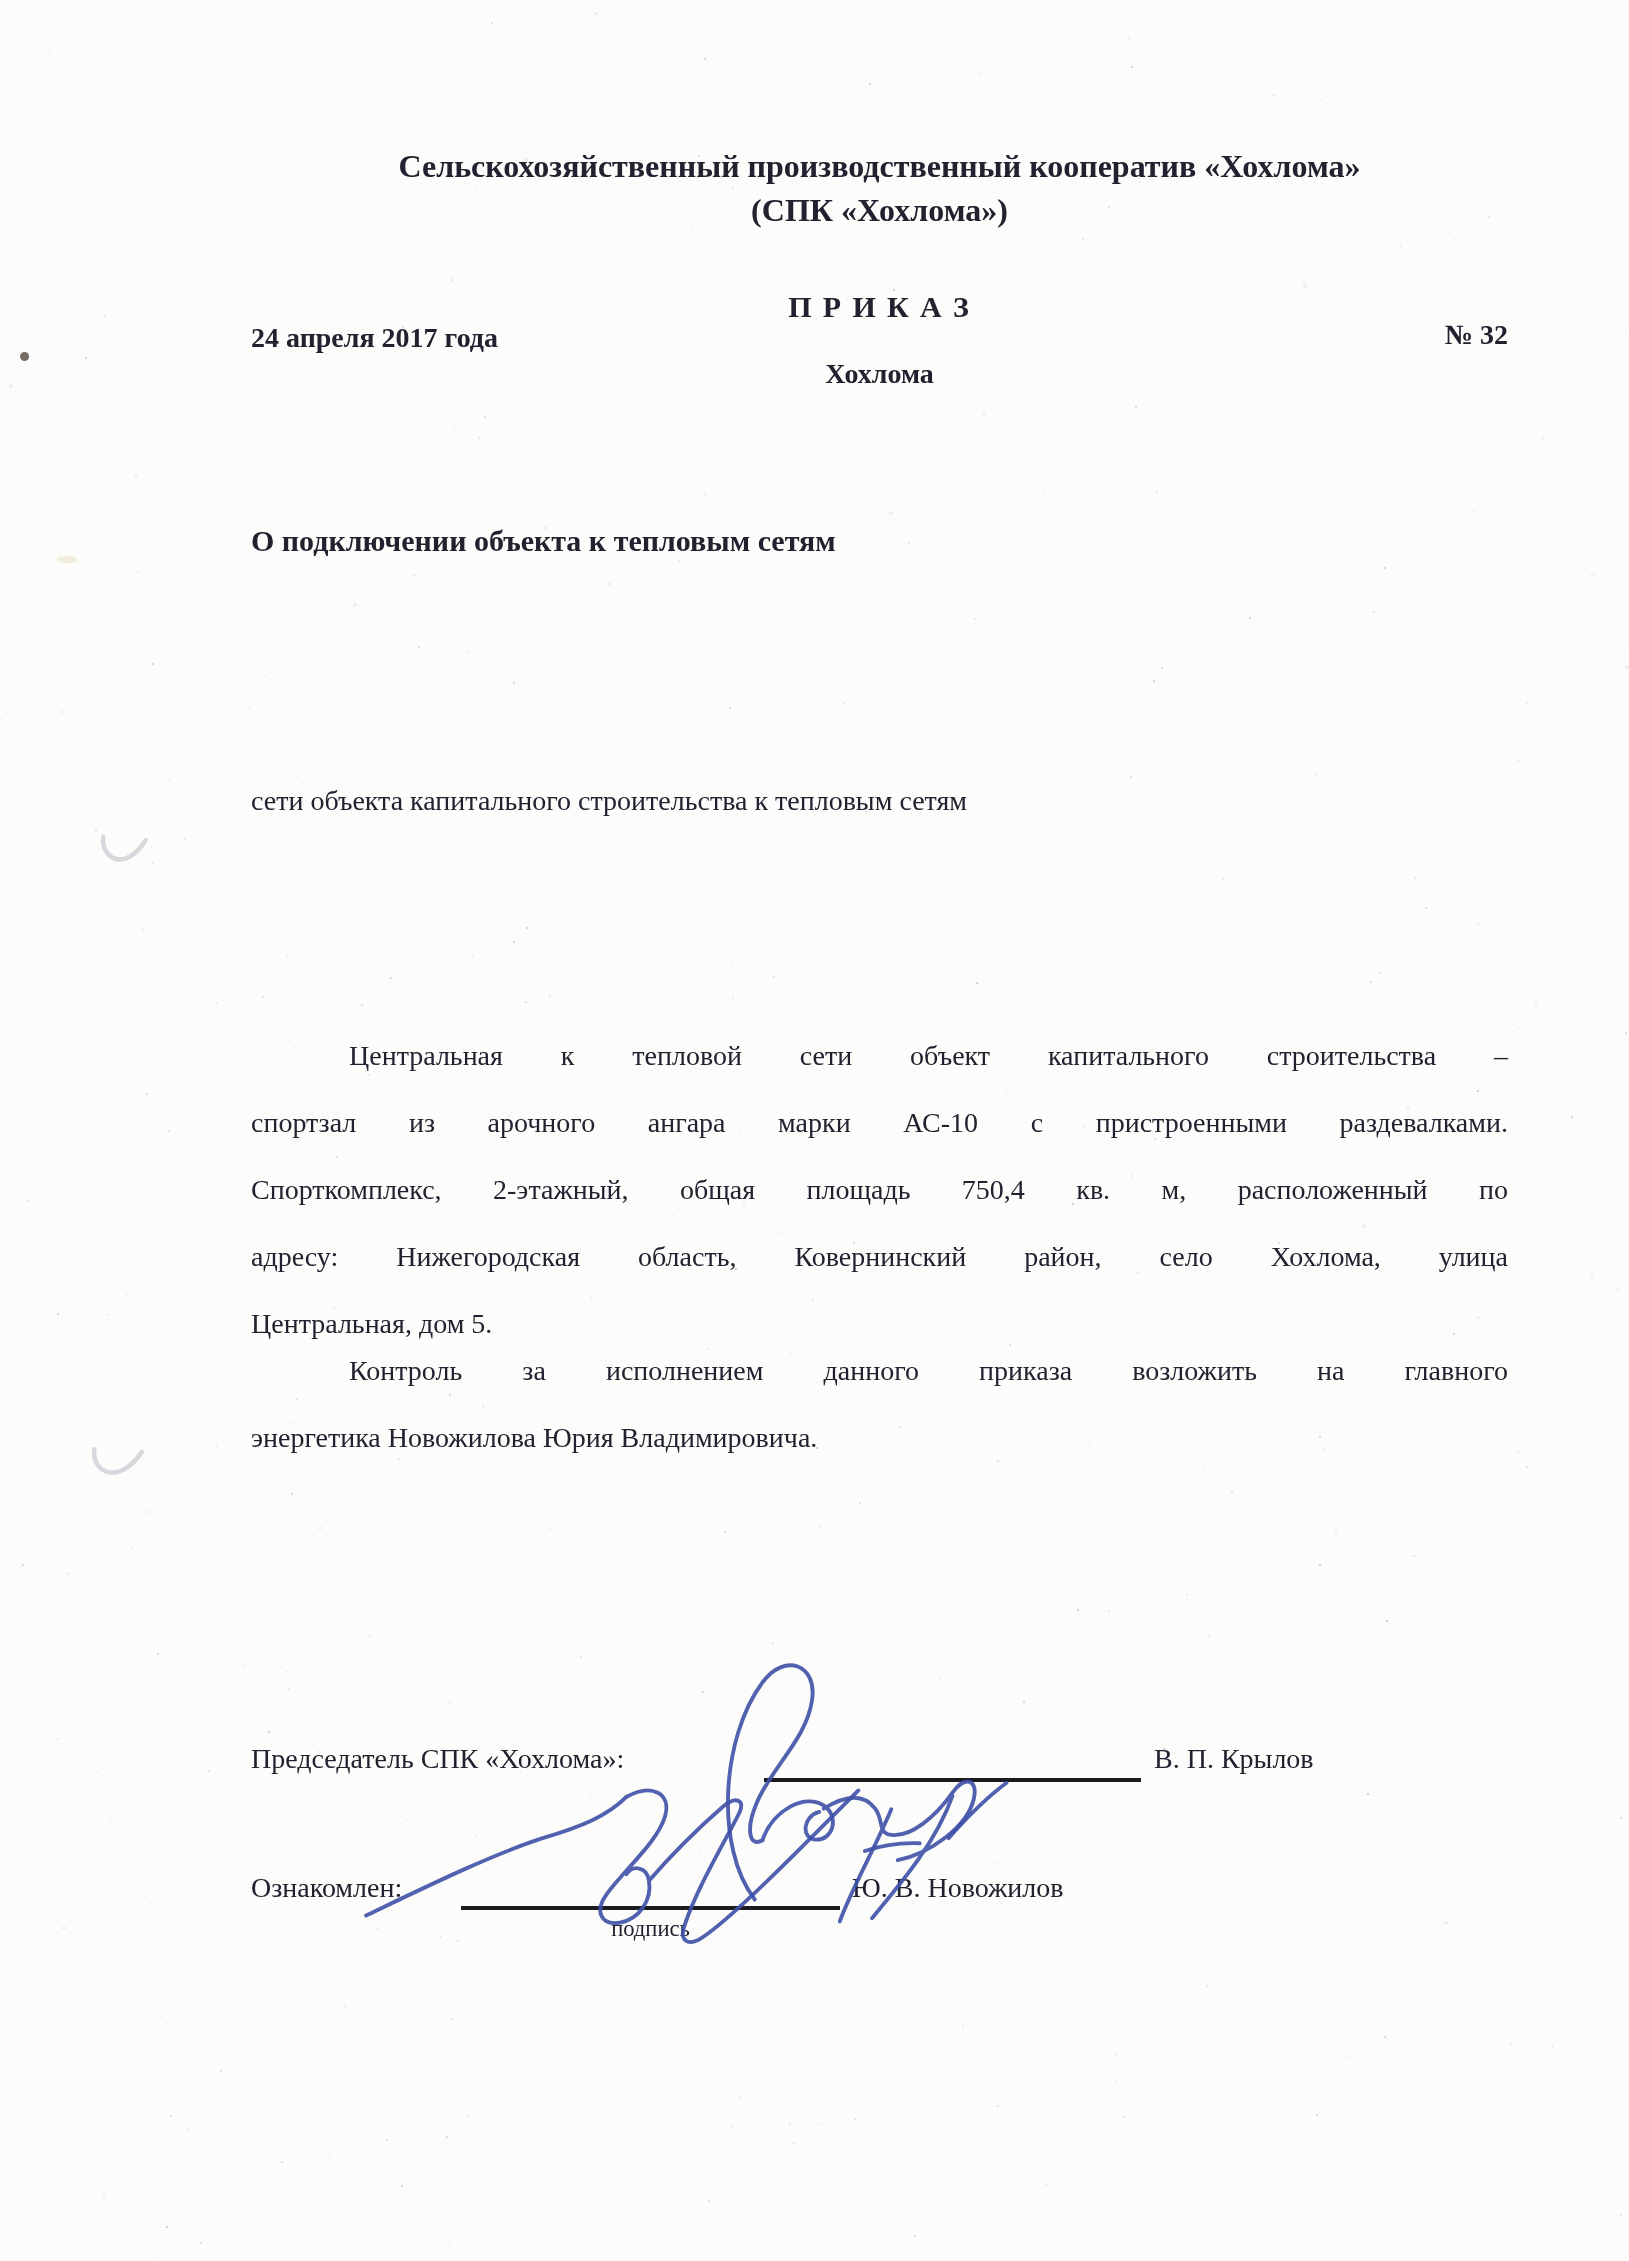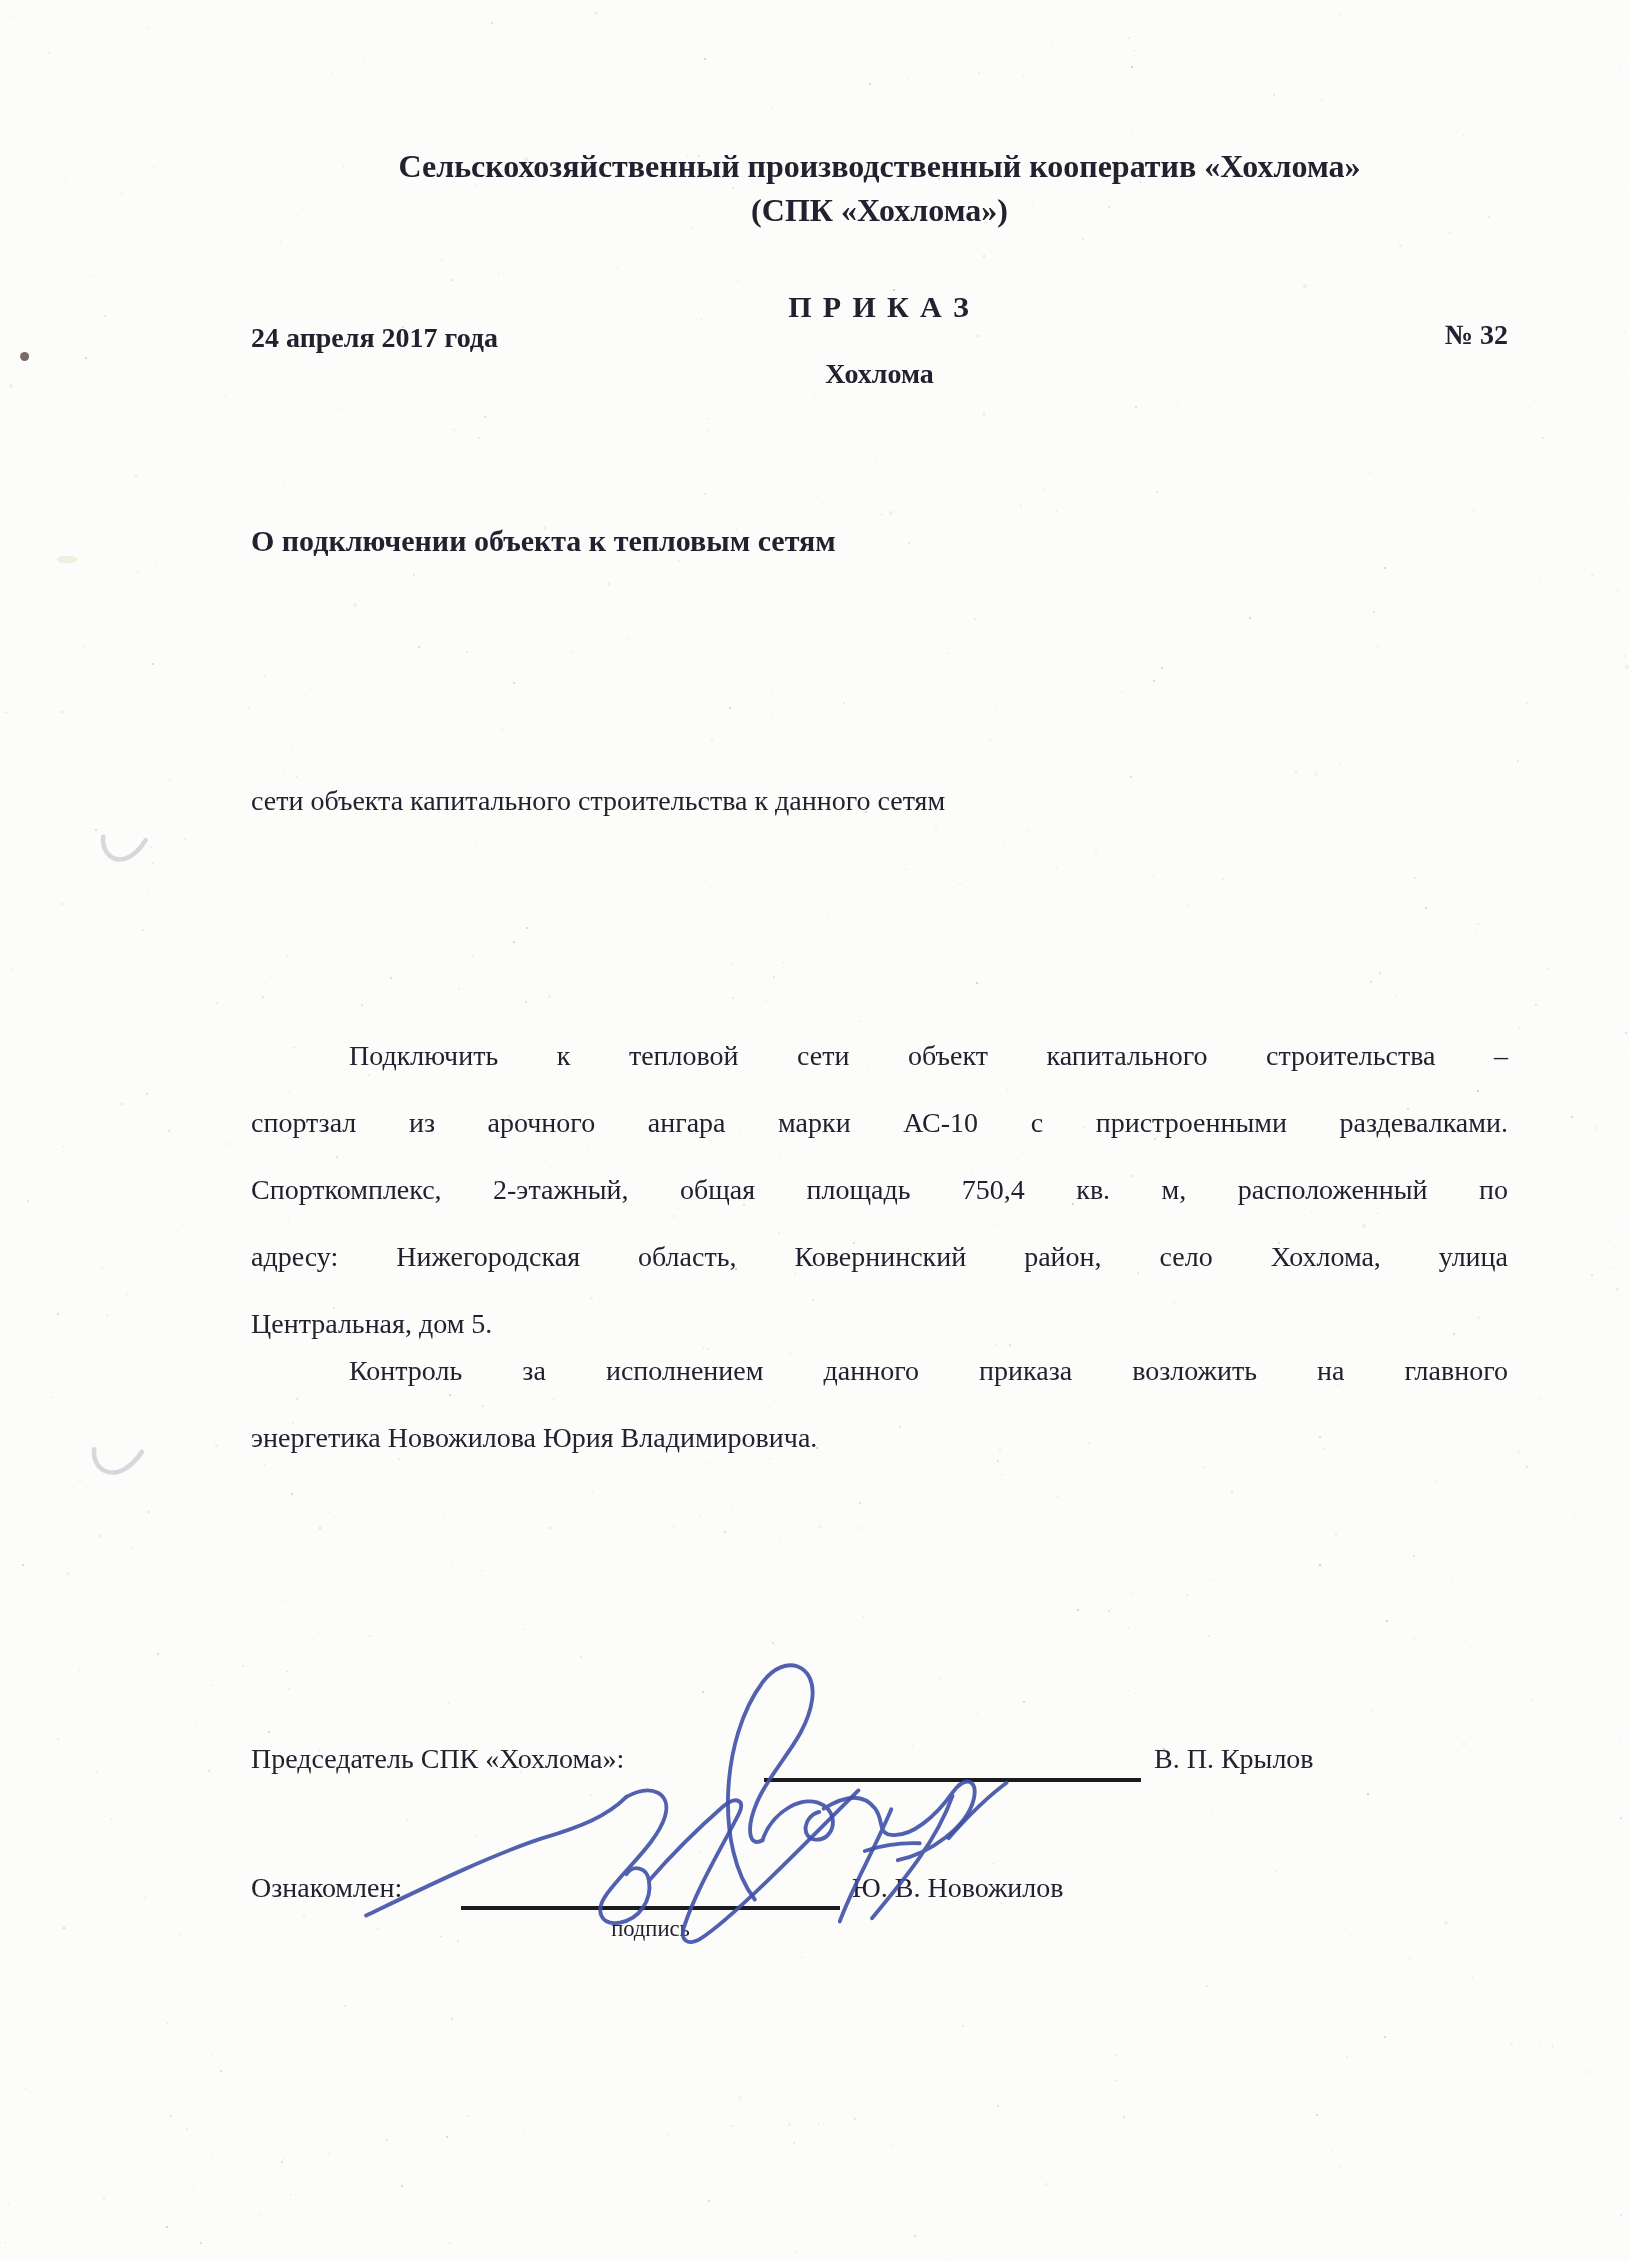--- a/index.html
+++ b/index.html
@@ -60,24 +60,24 @@
 
   <div class="line center bold h-doc" style="top:273px">П Р И К А З</div>
 
   <div class="sigline bold" style="left:251px;top:320px">24 апреля 2017 года</div>
   <div class="line right bold" style="top:317px;line-height:36px">№ 32</div>
 
   <div class="line bold h-sub" style="top:521px;line-height:39px">О подключении объекта к тепловым сетям</div>
 
   <div class="line center bold" style="top:356px;line-height:36px">Хохлома</div>
 
-  <div class="line" style="top:767px">сети объекта капитального строительства к данного сетям</div>
-
-
-  <div class="line just indent" style="top:1022px">Подключить к тепловой сети объект капитального строительства –</div>
+  <div class="line" style="top:767px">сети объекта капитального строительства к тепловым сетям</div>
+
+
+  <div class="line just indent" style="top:1022px">Центральная к тепловой сети объект капитального строительства –</div>
   <div class="line just" style="top:1089px">спортзал из арочного ангара марки АС-10 с пристроенными раздевалками.</div>
   <div class="line just" style="top:1156px">Спорткомплекс, 2-этажный, общая площадь 750,4 кв. м, расположенный по</div>
   <div class="line just" style="top:1223px">адресу: Нижегородская область, Ковернинский район, село Хохлома, улица</div>
   <div class="line" style="top:1290px">Центральная, дом 5.</div>
 
   <div class="line just indent" style="top:1337px">Контроль за исполнением данного приказа возложить на главного</div>
   <div class="line" style="top:1404px">энергетика Новожилова Юрия Владимировича.</div>
 
   <div class="sigline" style="left:251px;top:1741px">Председатель СПК «Хохлома»:</div>
   <div class="rule" style="left: 764px; top: 1778px; width: 377px; background: rgb(28, 27, 32);"></div>

